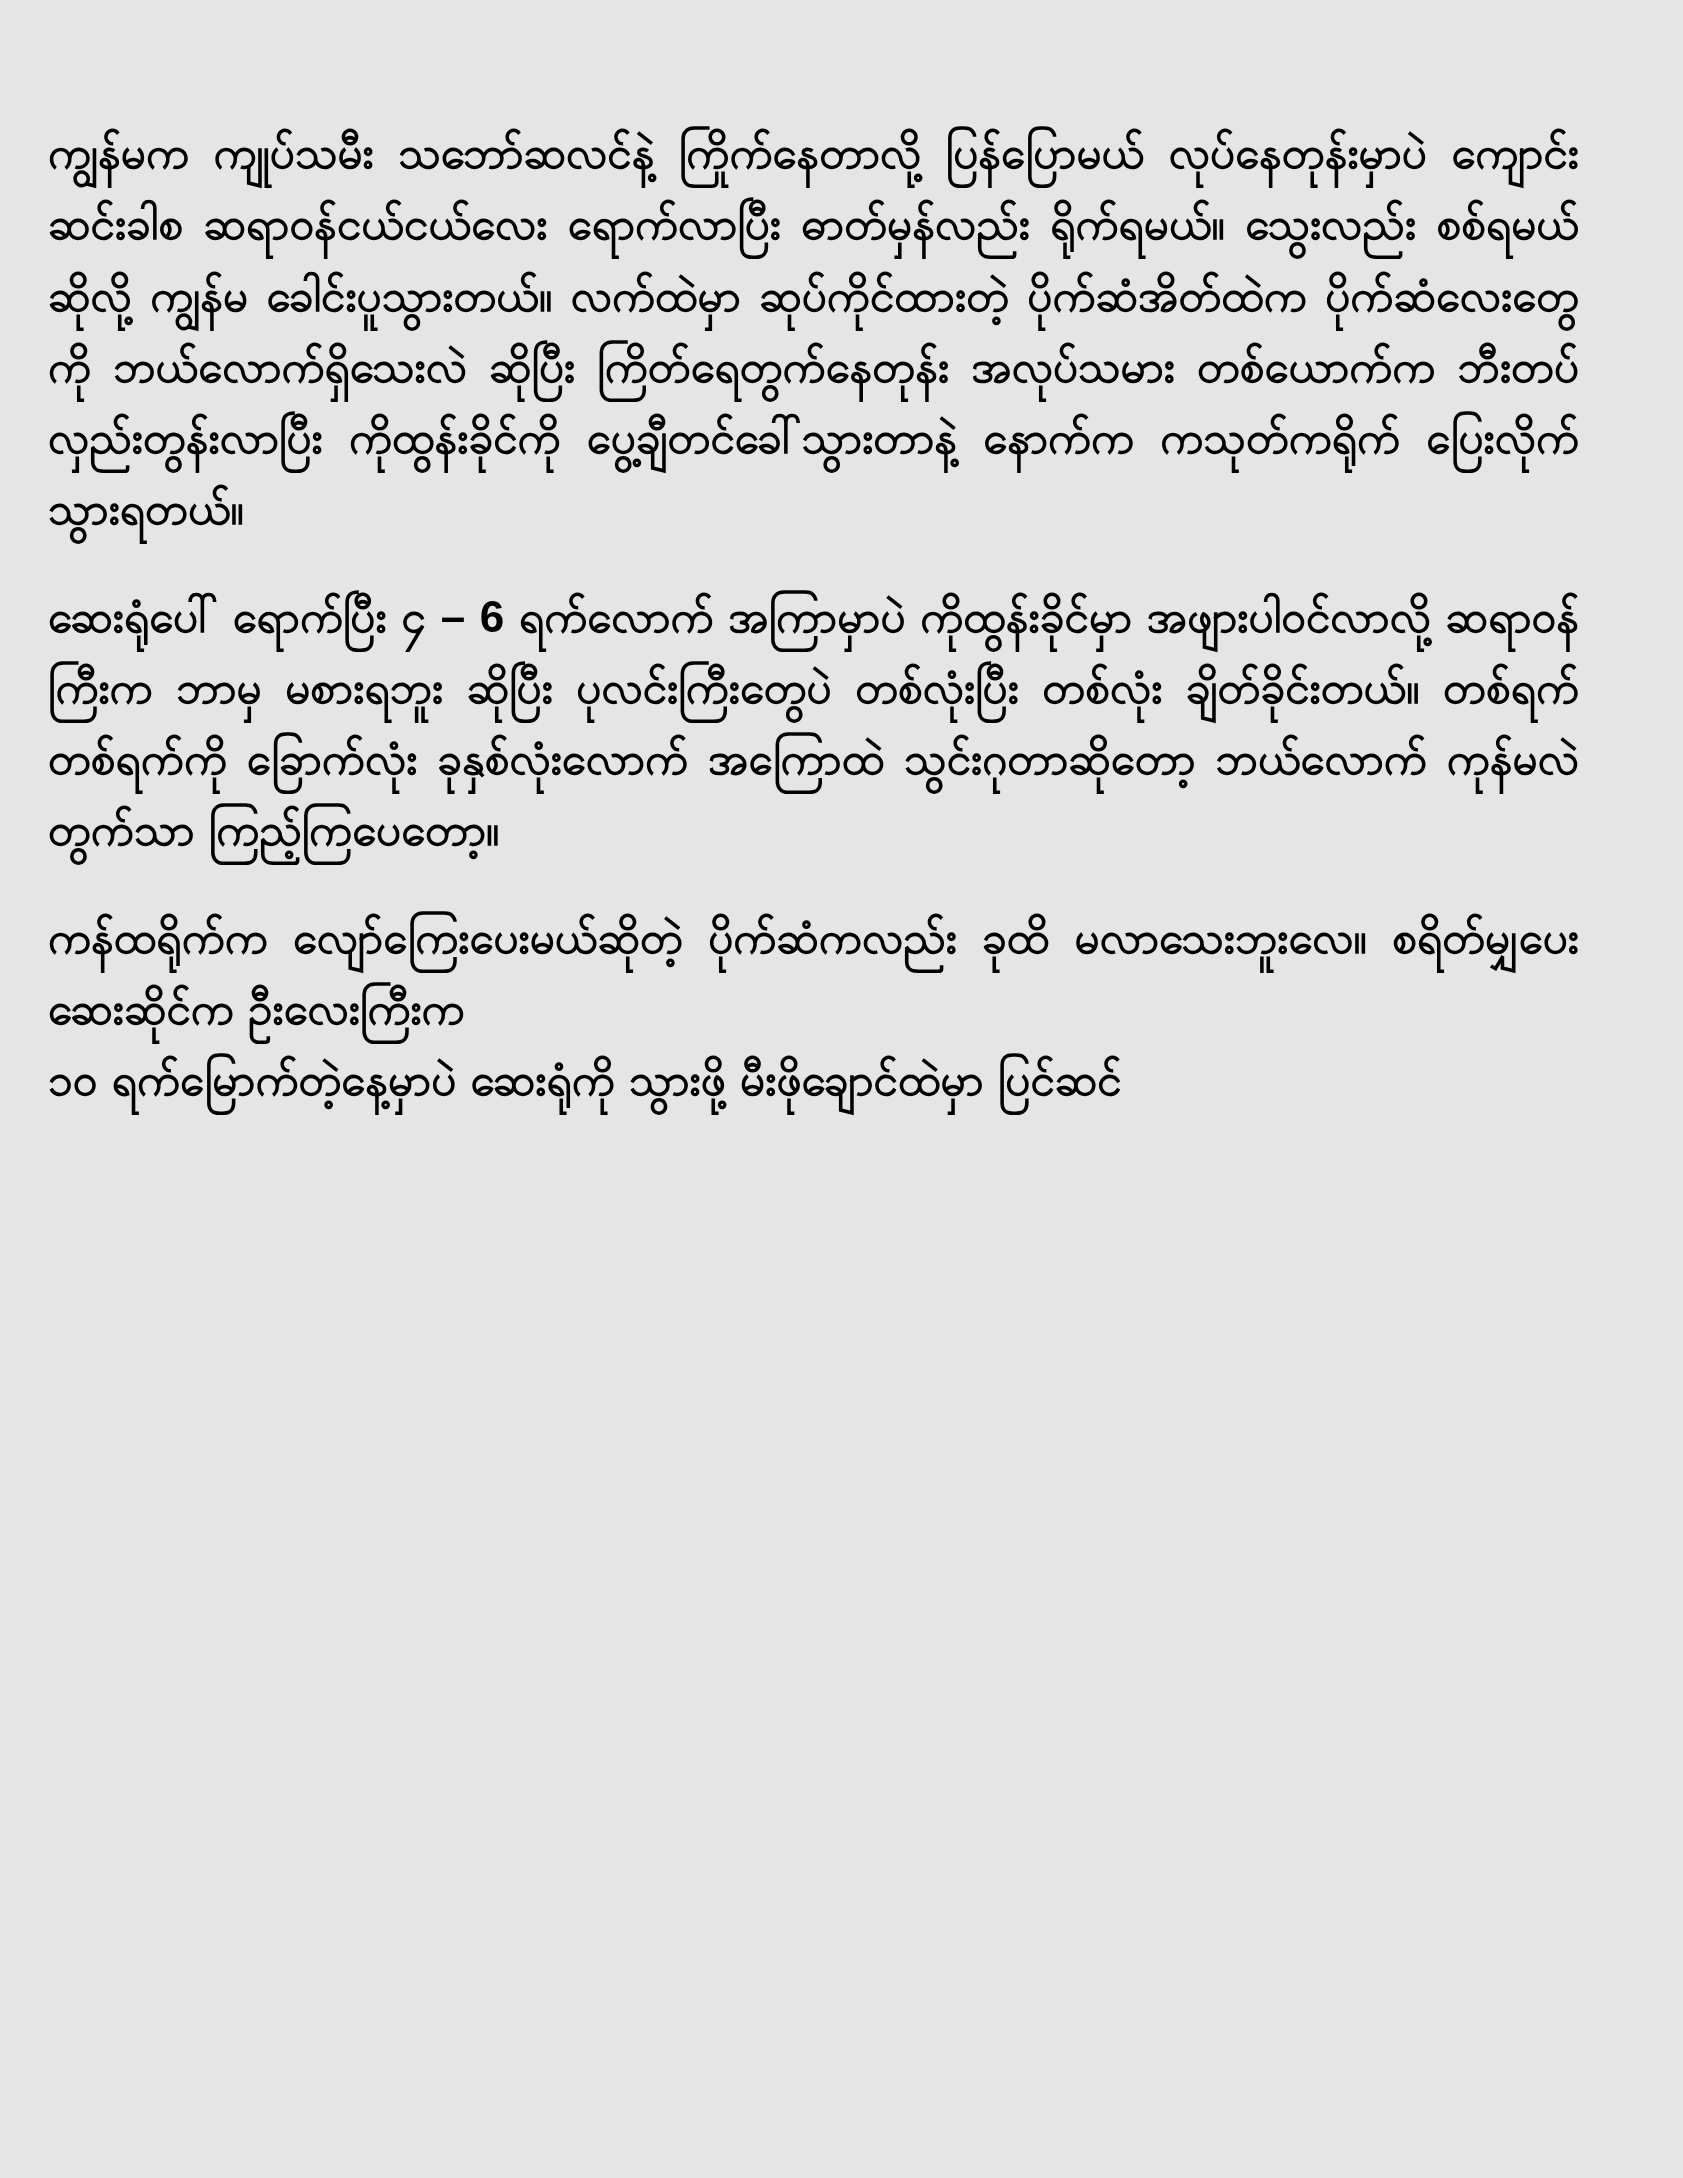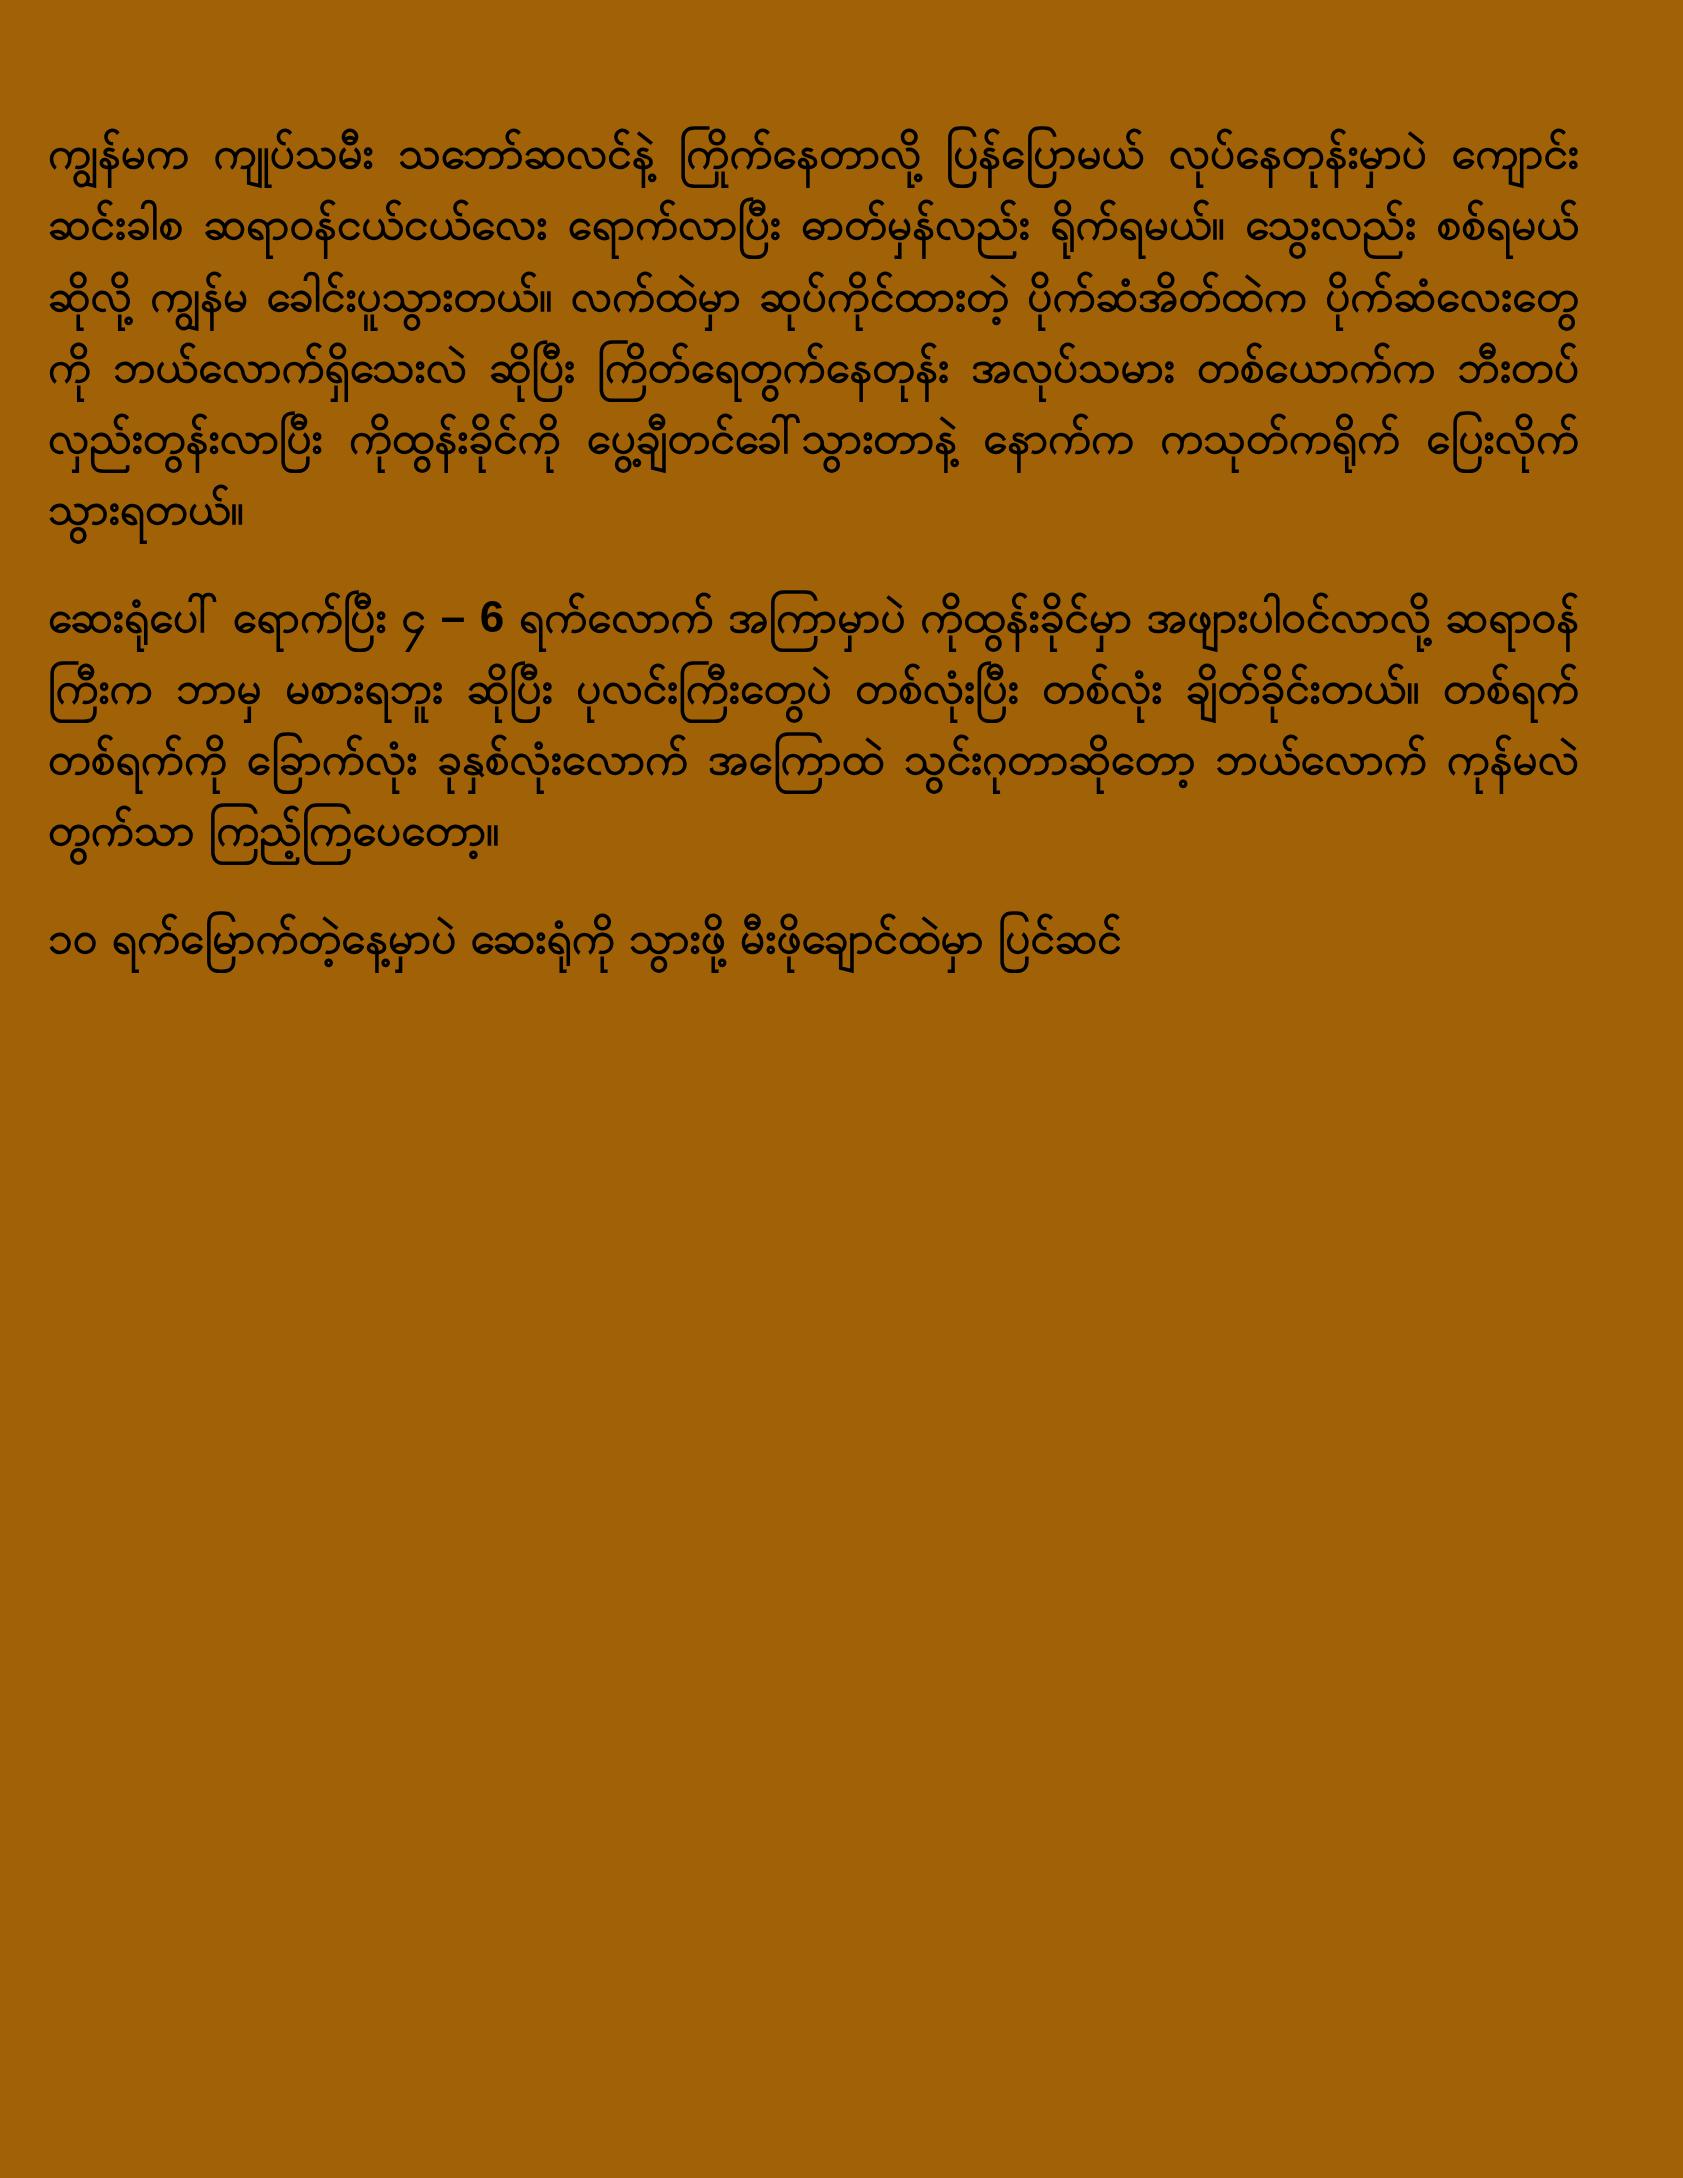--- a/index.html
+++ b/index.html
@@ -12,21 +12,21 @@
     height: 2178px;
     font-family: "Liberation Sans", "DejaVu Sans", sans-serif;
     color: #000000;
     overflow: hidden;
   }
   .page {
     box-sizing: border-box;
     width: 1683px;
     min-height: 2178px;
     padding: 117px 104px 40px 48px;
-    background: #a16207;
+    background: #e5e5e5;
   }
   .para {
     font-size: 44px;
     line-height: 1.62;
     text-align: justify;
     text-justify: inter-word;
     word-spacing: 2px;
     font-weight: 600;
     margin: 0 0 36px 0;
     letter-spacing: 0px;
@@ -37,15 +37,16 @@
   .para.tight {
     margin-bottom: 0;
   }
 </style>
 </head>
 <body>
 
 <div class="page">
   <p class="para">ကျွန်မက ကျုပ်သမီး သဘော်ဆလင်နဲ့ ကြိုက်နေတာလို့ ပြန်ပြောမယ် လုပ်နေတုန်းမှာပဲ ကျောင်းဆင်းခါစ ဆရာဝန်ငယ်ငယ်လေး ရောက်လာပြီး ဓာတ်မှန်လည်း ရိုက်ရမယ်။ သွေးလည်း စစ်ရမယ်ဆိုလို့ ကျွန်မ ခေါင်းပူသွားတယ်။ လက်ထဲမှာ ဆုပ်ကိုင်ထားတဲ့ ပိုက်ဆံအိတ်ထဲက ပိုက်ဆံလေးတွေကို ဘယ်လောက်ရှိသေးလဲ ဆိုပြီး ကြိတ်ရေတွက်နေတုန်း အလုပ်သမား တစ်ယောက်က ဘီးတပ်လှည်းတွန်းလာပြီး ကိုထွန်းခိုင်ကို ပွေ့ချီတင်ခေါ်သွားတာနဲ့ နောက်က ကသုတ်ကရိုက် ပြေးလိုက်သွားရတယ်။</p>
   <p class="para">ဆေးရုံပေါ် ရောက်ပြီး ၄ – 6 ရက်လောက် အကြာမှာပဲ ကိုထွန်းခိုင်မှာ အဖျားပါဝင်လာလို့ ဆရာဝန်ကြီးက ဘာမှ မစားရဘူး ဆိုပြီး ပုလင်းကြီးတွေပဲ တစ်လုံးပြီး တစ်လုံး ချိတ်ခိုင်းတယ်။ တစ်ရက် တစ်ရက်ကို ခြောက်လုံး ခုနှစ်လုံးလောက် အကြောထဲ သွင်းဂုတာဆိုတော့ ဘယ်လောက် ကုန်မလဲ တွက်သာ ကြည့်ကြပေတော့။</p>
+  <p class="para tight">ကန်ထရိုက်က လျော်ကြေးပေးမယ်ဆိုတဲ့ ပိုက်ဆံကလည်း ခုထိ မလာသေးဘူးလေ။ စရိတ်မျှပေး ဆေးဆိုင်က ဦးလေးကြီးက</p>
   <p class="para">၁၀ ရက်မြောက်တဲ့နေ့မှာပဲ ဆေးရုံကို သွားဖို့ မီးဖိုချောင်ထဲမှာ ပြင်ဆင်</p>
 </div>
 
 
 </body></html>

